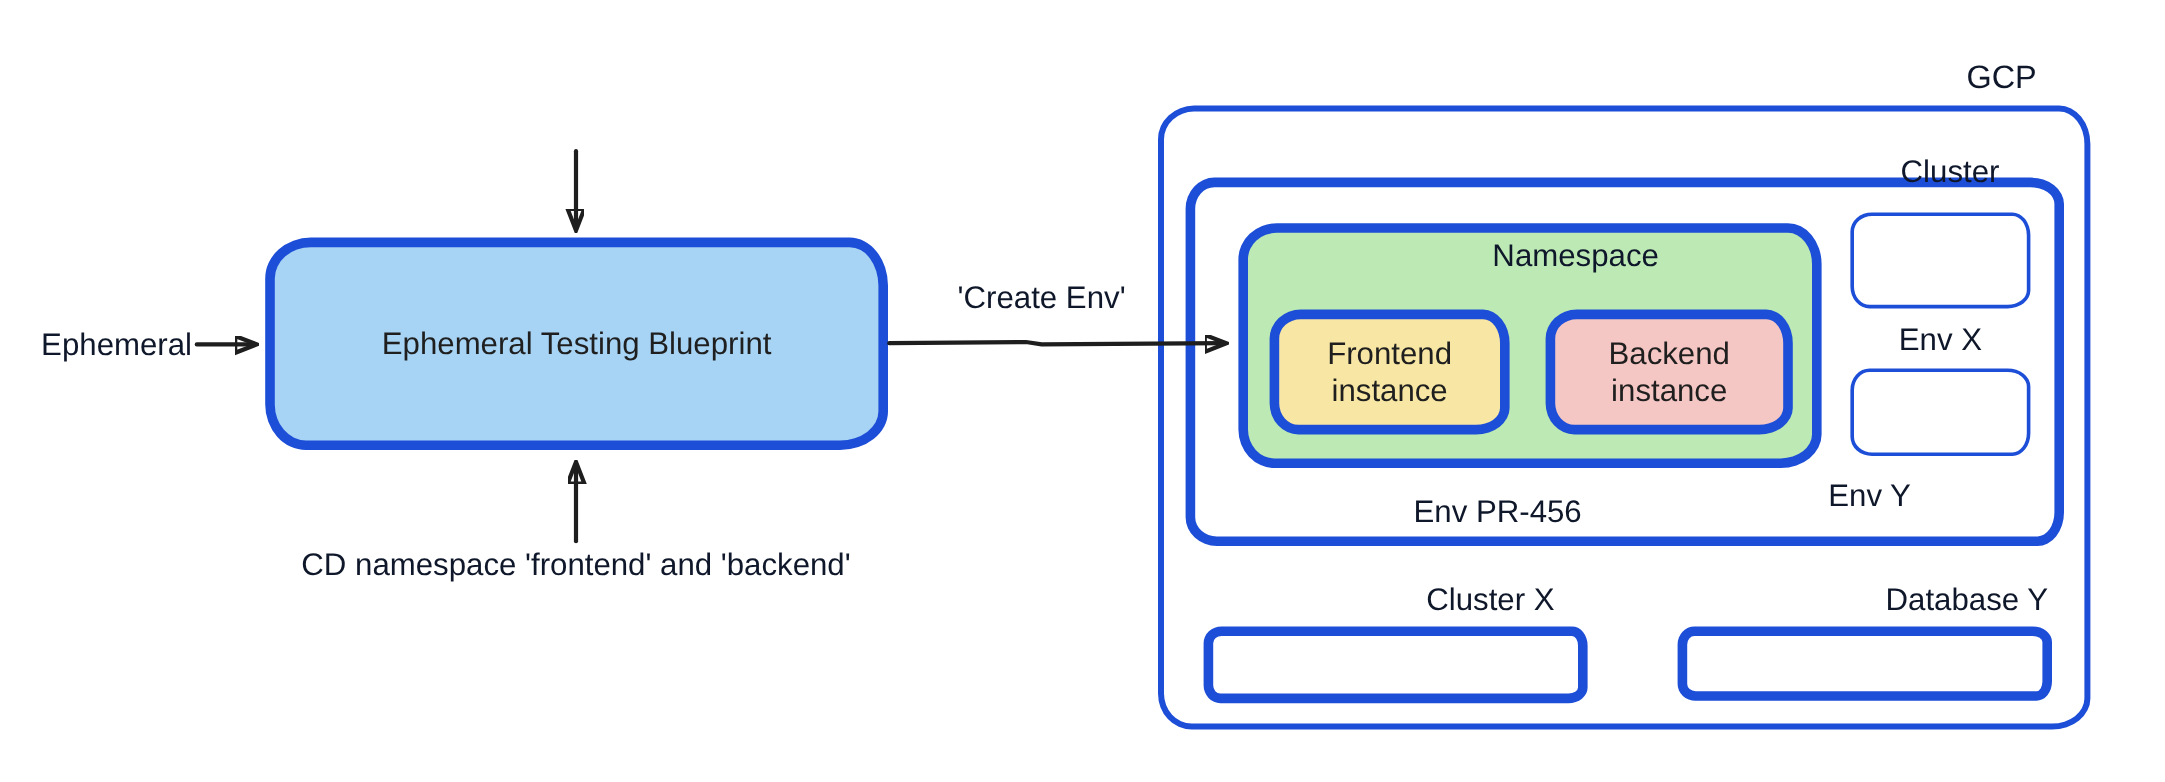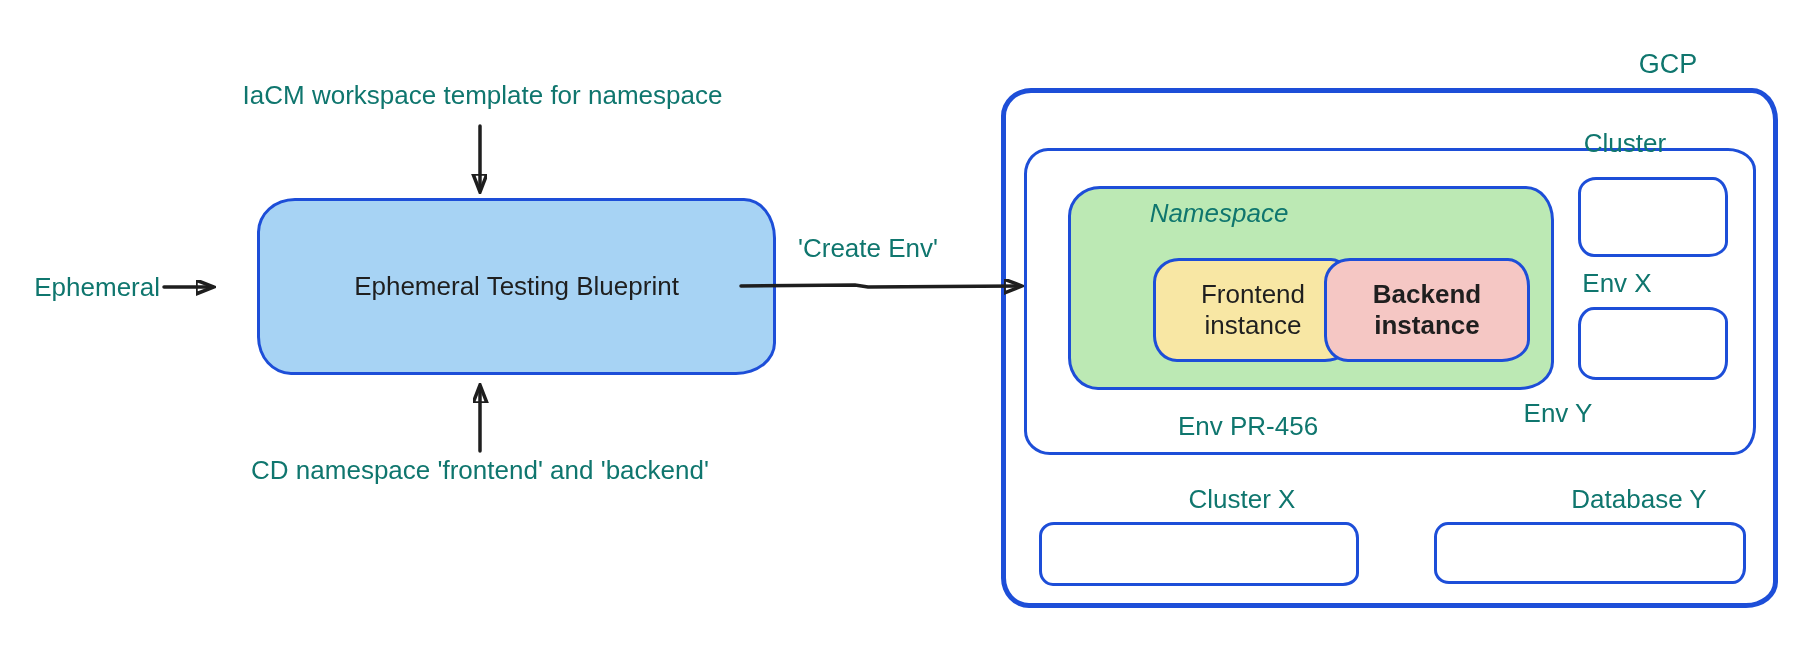--- a/index.html
+++ b/index.html
@@ -10,28 +10,27 @@
     font-family:"Liberation Sans", sans-serif;
     color:#1f1f1f;
     overflow:hidden;
   }
   .lbl{
     position:absolute;
     font-size:26px;
     line-height:1.2;
     text-align:center;
     white-space:nowrap;
-    color:#0f766e;
+    color:#0f172a;
   }
   .box{
     position:absolute;
     box-sizing:border-box;
-    border:3px solid #1d4ed8;
+    border:8px solid #1d4ed8;
     background:#ffffff;
-    margin-left:36px;
   }
   
   #top-label{left:210px;top:80px;width:545px;}
   #blueprint-box{
     left:221px;top:198px;width:519px;height:177px;
     background:#a7d3f4;
     border-radius:38px 32px 40px 34px / 34px 40px 32px 38px;
     display:flex;align-items:center;justify-content:center;
     font-size:26px;
   }
@@ -48,28 +47,28 @@
   #cluster-label{left:1560px;top:112px;width:130px;margin-top:16px;}
   #cluster-box{
     left:988px;top:148px;width:732px;height:307px;
     border-radius:24px 28px 22px 26px / 26px 22px 28px 24px;
   }
   #namespace-box{
     left:1032px;top:186px;width:486px;height:204px;
     background:#bce9b4;
     border-radius:32px 28px 34px 30px / 30px 34px 28px 32px;
   }
-  #namespace-title{left:1064px;top:198px;width:310px;font-style:italic;}
+  #namespace-title{left:1158px;top:198px;width:310px;}
   #frontend-box,#backend-box{
     display:flex;align-items:center;justify-content:center;
     text-align:center;font-size:26px;line-height:1.18;
     border-radius:26px 22px 28px 24px / 24px 28px 22px 26px;
   }
-  #frontend-box{left:1117px;top:258px;width:200px;height:104px;background:#f8e7a4;}
-  #backend-box{left:1288px;top:258px;width:206px;height:104px;background:#f5c7c4;font-weight:bold;}
+  #frontend-box{left:1058px;top:258px;width:200px;height:104px;background:#f8e7a4;}
+  #backend-box{left:1288px;top:258px;width:206px;height:104px;background:#f5c7c4;}
   #env-x-box{left:1542px;top:177px;width:150px;height:80px;border-width:3.5px;
     border-radius:18px 15px 19px 16px / 16px 19px 15px 18px;}
   #env-x-label{left:1547px;top:268px;width:140px;}
   #env-y-box{left:1542px;top:307px;width:150px;height:73px;border-width:3.5px;
     border-radius:16px 19px 15px 18px / 18px 15px 19px 16px;}
   #env-y-label{left:1488px;top:398px;width:140px;}
   #env-pr-label{left:1148px;top:411px;width:200px;}
   #cluster-x-label{left:1142px;top:484px;width:200px;}
   #database-y-label{left:1539px;top:484px;width:200px;}
   #cluster-x-box{left:1003px;top:522px;width:320px;height:64px;
@@ -96,21 +95,20 @@
   <div class="box" id="blueprint-box">
     <span>Ephemeral Testing Blueprint</span>
   </div>
   <div class="box" id="frontend-box">
     <span>Frontend instance</span>
   </div>
   <div class="box" id="backend-box">
     <span>Backend instance</span>
   </div>
 
-  <div class="lbl" id="top-label">IaCM workspace template for namespace</div>
   <div class="lbl" id="pipelines-label">Ephemeral</div>
   <div class="lbl" id="cd-label">CD namespace 'frontend' and 'backend'</div>
   <div class="lbl" id="create-env-label">'Create Env'</div>
   <div class="lbl" id="gcp-label">GCP</div>
   <div class="lbl" id="cluster-label">Cluster</div>
   <div class="lbl" id="namespace-title">Namespace</div>
   <div class="lbl" id="env-x-label">Env X</div>
   <div class="lbl" id="env-y-label">Env Y</div>
   <div class="lbl" id="env-pr-label">Env PR-456</div>
   <div class="lbl" id="database-y-label">Database Y</div>

